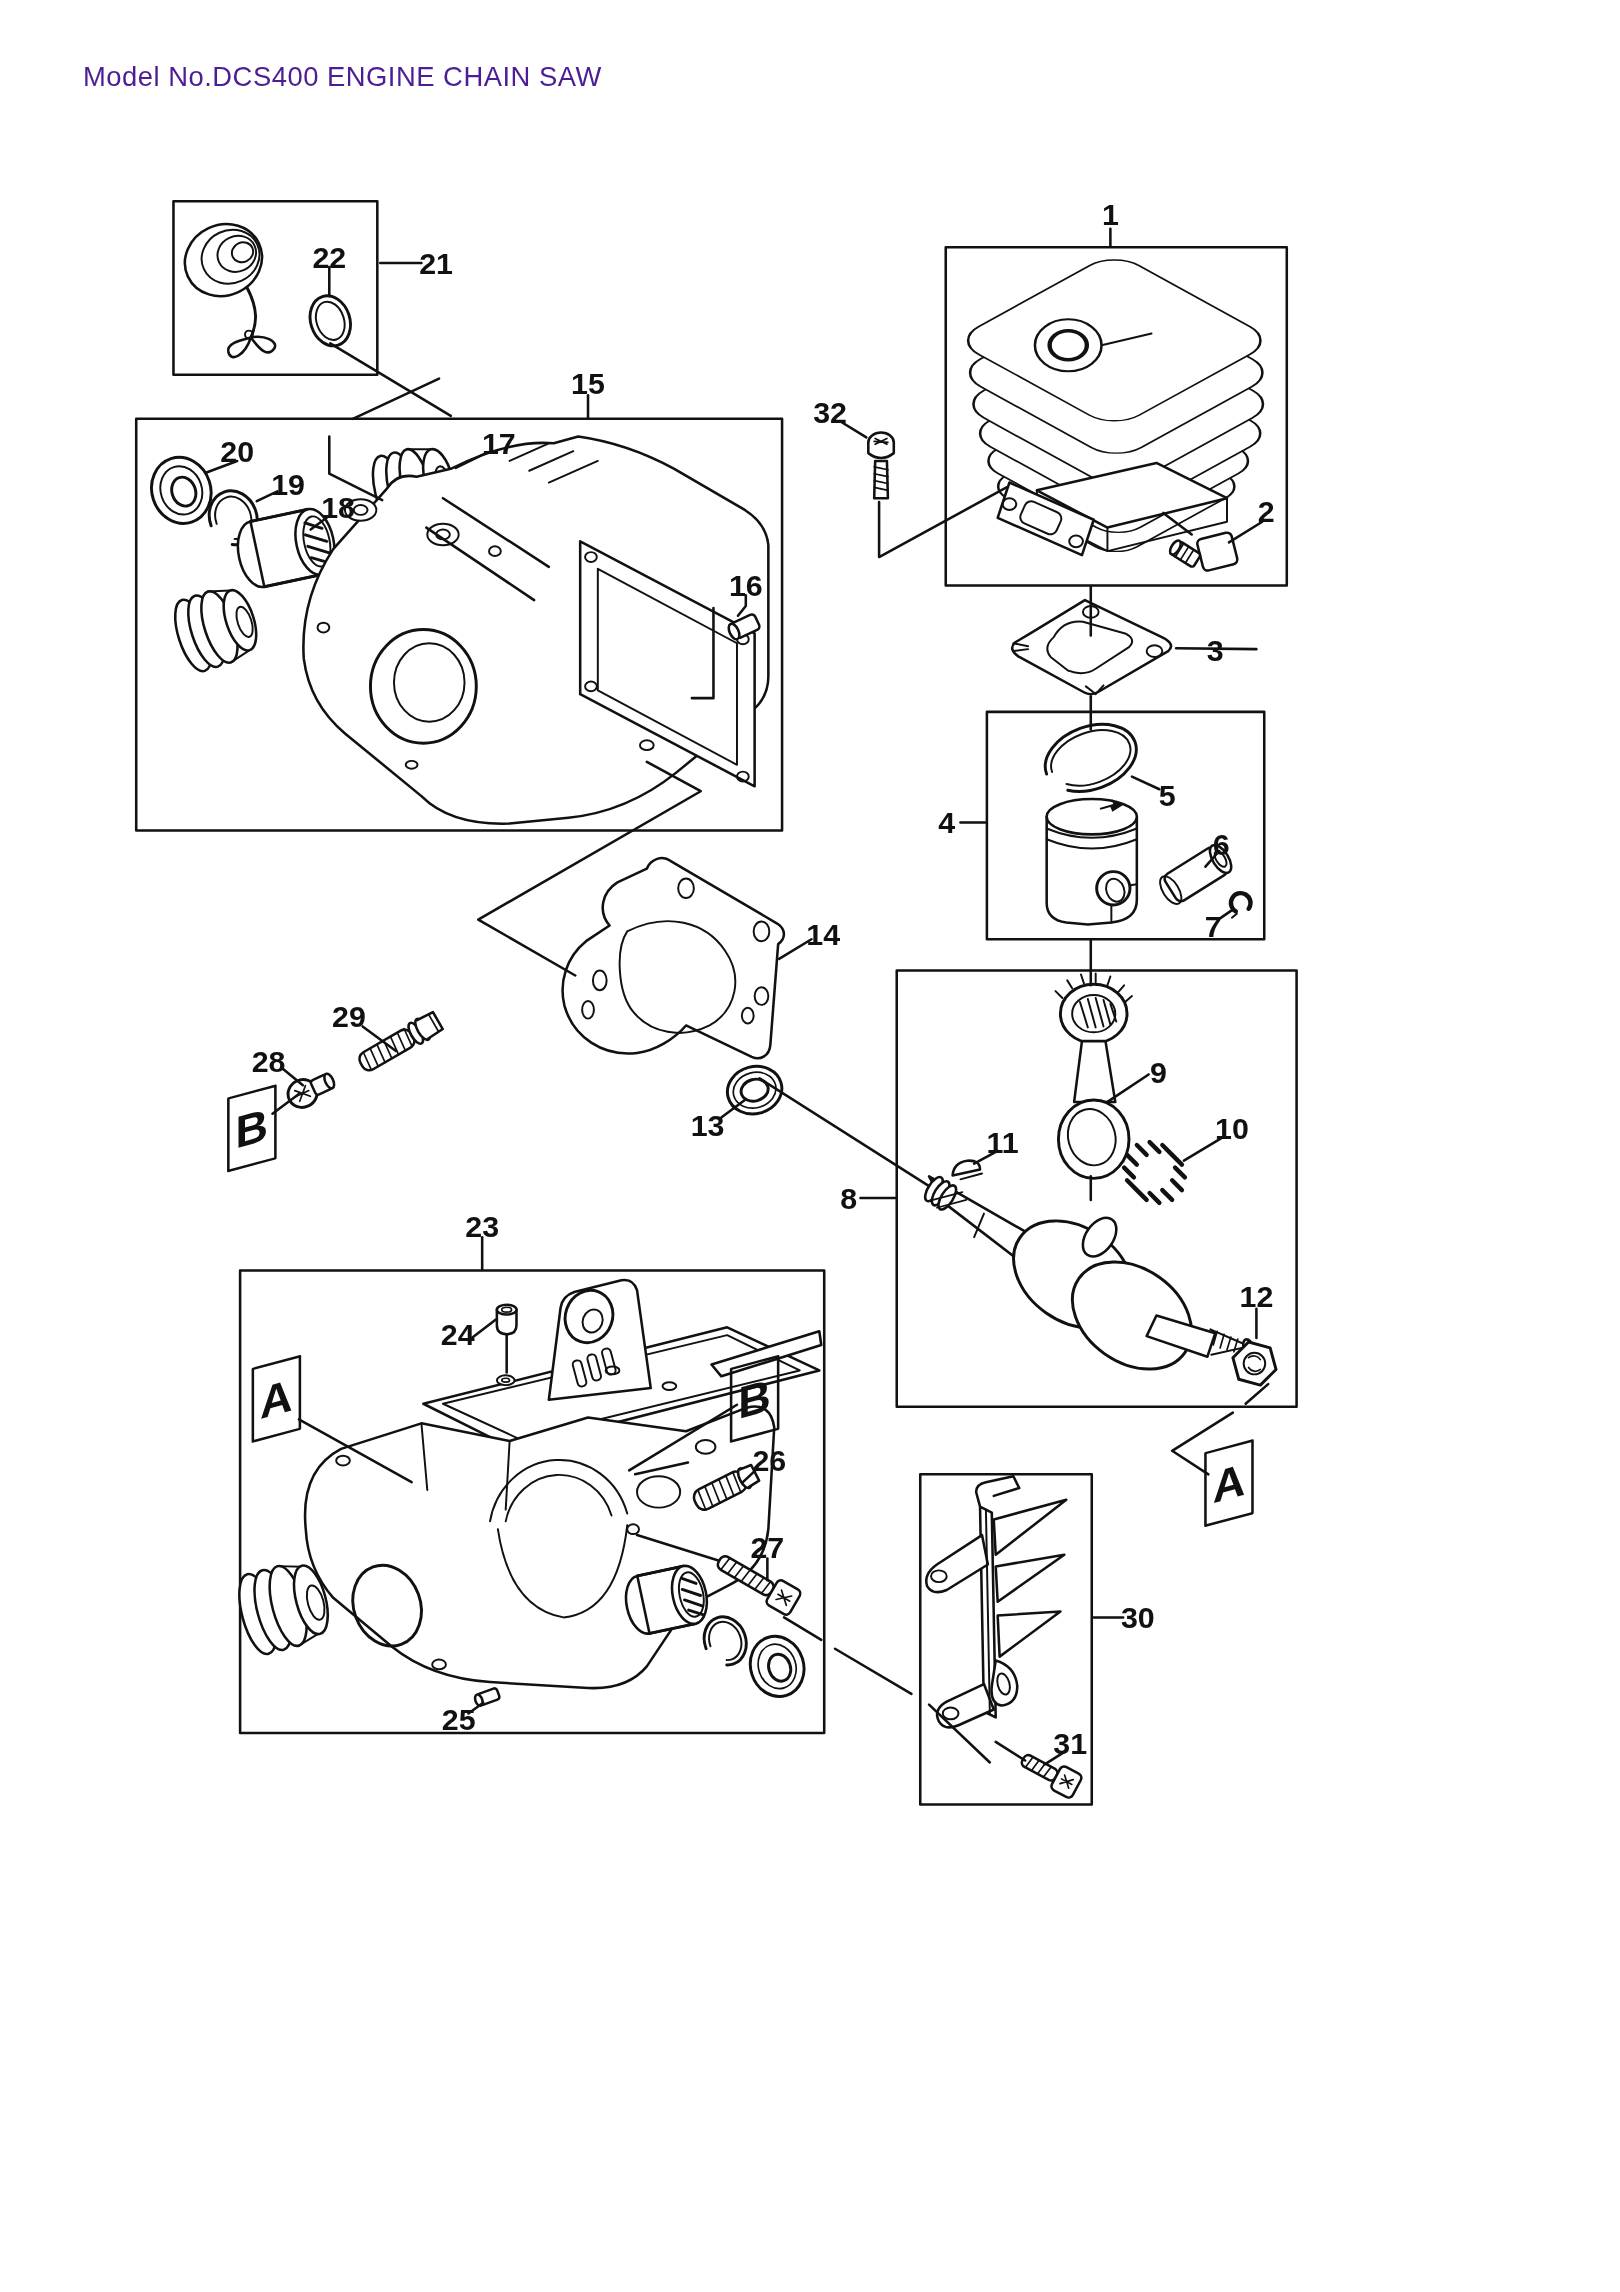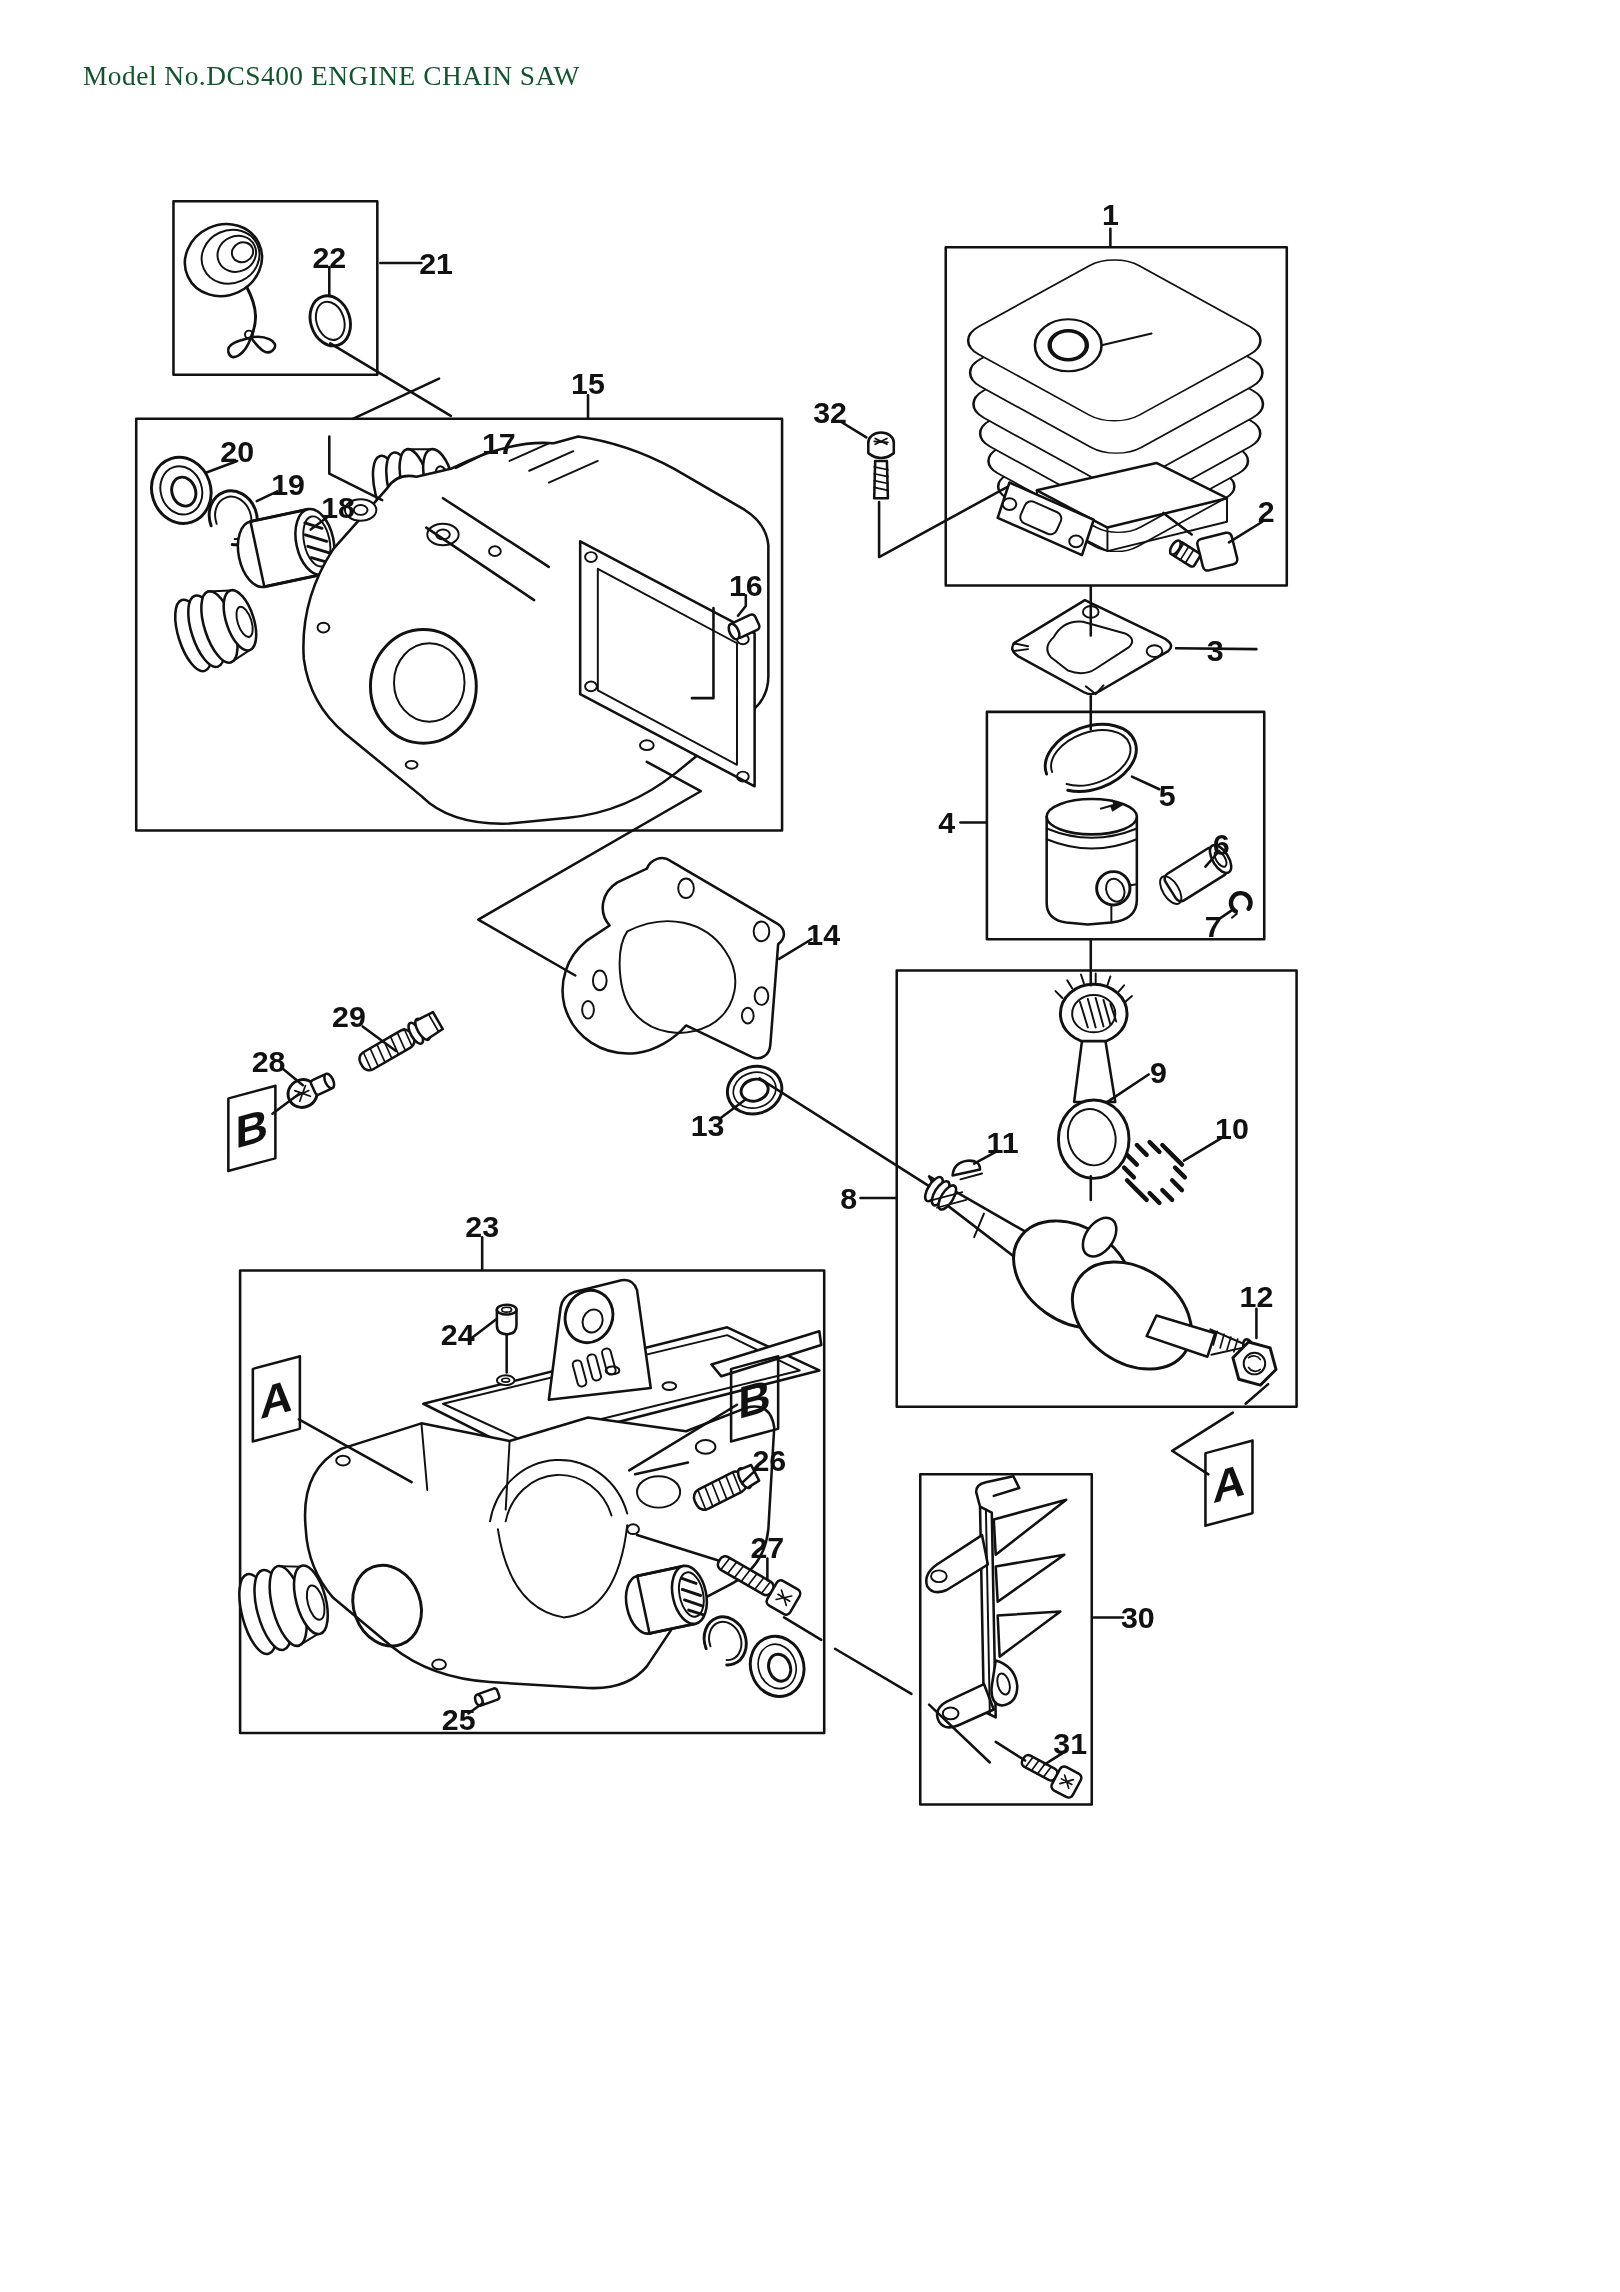--- a/index.html
+++ b/index.html
@@ -1,19 +1,19 @@
 <!DOCTYPE html>
 <html><head>
 <meta charset="utf-8">
 <style>
   html,body{margin:0;padding:0;background:#f2f2f2;}
   #page{position:relative;width:1620px;height:2293px;background:#ffffff;
         font-family:"Liberation Sans",sans-serif;overflow:hidden;}
   #title{position:absolute;left:83px;top:61px;font-size:27.4px;letter-spacing:0.5px;
-         color:#14532d;font-weight:400;white-space:nowrap;font-family:Liberation Serif, serif;}
+         color:#4c1d95;font-weight:400;white-space:nowrap;}
   svg.art{position:absolute;left:0;top:0;}
   .art *{stroke:#111;stroke-width:2.6;fill:none;stroke-linecap:round;stroke-linejoin:round;}
   .art .wf{fill:#ffffff;}
   .art .bk{fill:#111;stroke:none;}
   .art .t1{stroke-width:1.7;}
   .art .t2{stroke-width:2;}
   .art .t3{stroke-width:3;}
   .art .t4{stroke-width:4.5;}
   .art text{stroke:none;fill:#111;}
   .part-label{font-family:"Liberation Sans",sans-serif;font-size:31px;font-weight:700;}

